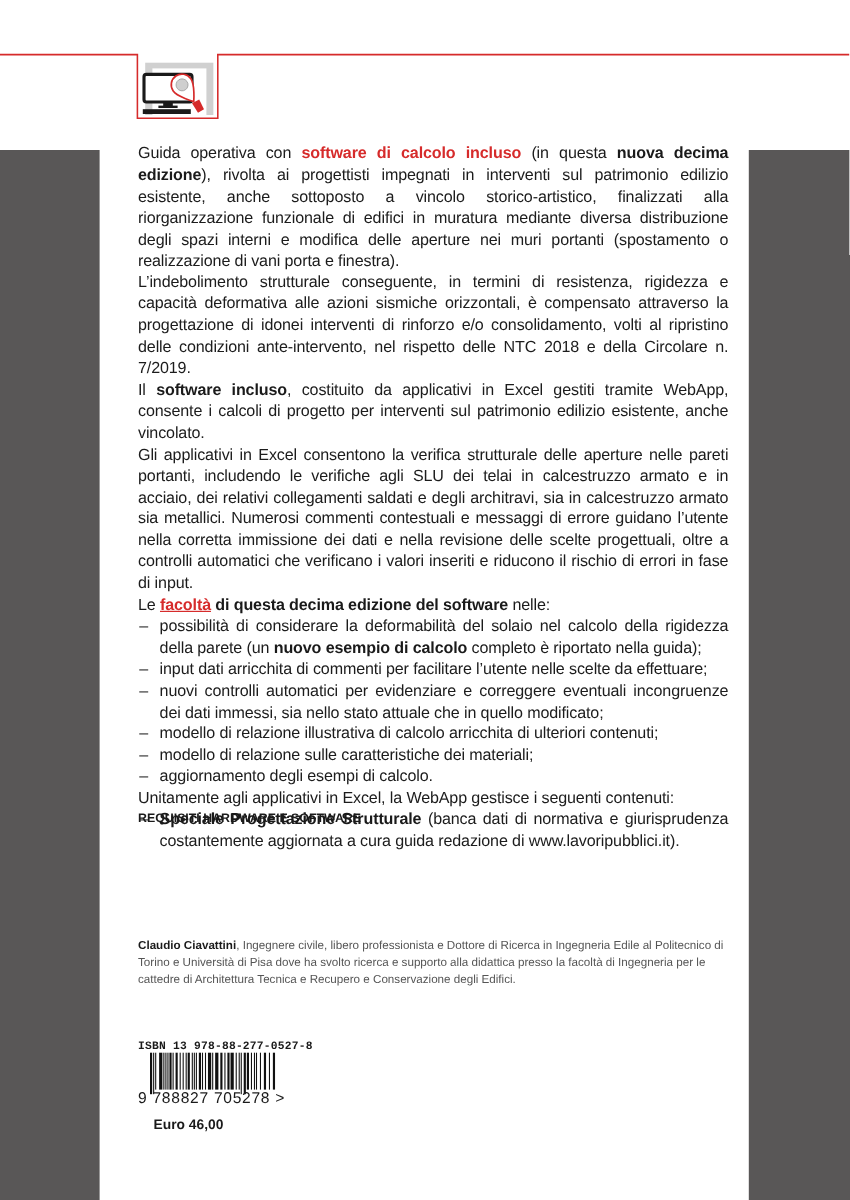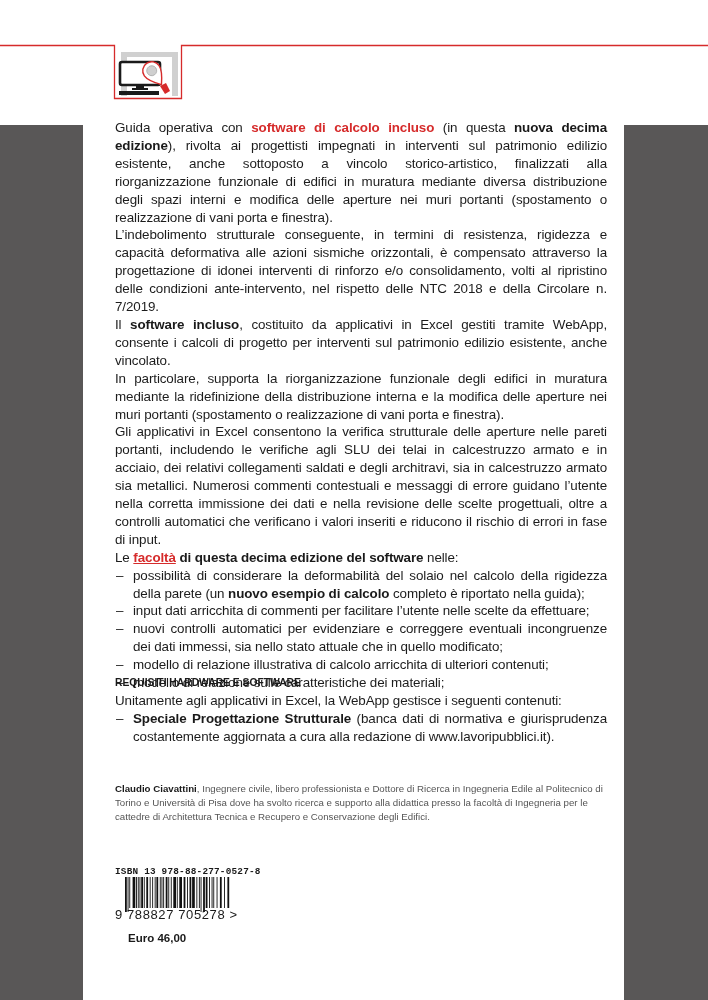--- a/index.html
+++ b/index.html
@@ -66,35 +66,35 @@
 </svg>
 
 <div class="content body-text">
   <p>
     <span>Guida operativa con </span><span class="red">software di calcolo incluso</span><span> (in questa </span><b>nuova decima edizione</b><span>), rivolta ai progettisti impegnati in interventi sul patrimonio edilizio esistente, anche sottoposto a vincolo storico-artistico, finalizzati alla riorganizzazione funzionale di edifici in muratura mediante diversa distribuzione degli spazi interni e modifica delle aperture nei muri portanti (spostamento o realizzazione di vani porta e finestra).</span>
   </p>
   <p>L’indebolimento strutturale conseguente, in termini di resistenza, rigidezza e capacità deformativa alle azioni sismiche orizzontali, è compensato attraverso la progettazione di idonei interventi di rinforzo e/o consolidamento, volti al ripristino delle condizioni ante-intervento, nel rispetto delle NTC 2018 e della Circolare n. 7/2019.</p>
   <p>
     <span>Il </span><b>software incluso</b><span>, costituito da applicativi in Excel gestiti tramite WebApp, consente i calcoli di progetto per interventi sul patrimonio edilizio esistente, anche vincolato.</span>
   </p>
-  <p>In particolare, supporta la riorganizzazione funzionale degli edifici in muratura mediante la ridefinizione della distribuzione interna e la modifica delle aperture nei muri portanti (spostamento o realizzazione di vani porta e finestra).</p>
   <p>Gli applicativi in Excel consentono la verifica strutturale delle aperture nelle pareti portanti, includendo le verifiche agli SLU dei telai in calcestruzzo armato e in acciaio, dei relativi collegamenti saldati e degli architravi, sia in calcestruzzo armato sia metallici. Numerosi commenti contestuali e messaggi di errore guidano l’utente nella corretta immissione dei dati e nella revisione delle scelte progettuali, oltre a controlli automatici che verificano i valori inseriti e riducono il rischio di errori in fase di input.</p>
   <p>
     <span>Le </span><span class="red-ul">facoltà</span><b> di questa decima edizione del software</b><span> nelle:</span>
   </p>
   <ul class="dash">
     <li><span>possibilità di considerare la deformabilità del solaio nel calcolo della rigidezza della parete (un </span><b>nuovo esempio di calcolo</b><span> completo è riportato nella guida);</span></li>
     <li><span>input dati arricchita di commenti per facilitare l’utente nelle scelte da effettuare;</span></li>
     <li><span>nuovi controlli automatici per evidenziare e correggere eventuali incongruenze dei dati immessi, sia nello stato attuale che in quello modificato;</span></li>
     <li><span>modello di relazione illustrativa di calcolo arricchita di ulteriori contenuti;</span></li>
     <li><span>modello di relazione sulle caratteristiche dei materiali;</span></li>
+    <li><span>aggiornamento degli esempi di calcolo.</span></li>
   </ul>
   <p>Unitamente agli applicativi in Excel, la WebApp gestisce i seguenti contenuti:</p>
   <ul class="dash">
-    <li><b>Speciale Progettazione Strutturale</b><span> (banca dati di normativa e giurisprudenza costantemente aggiornata a cura alla redazione di www.lavoripubblici.it).</span></li>
+    <li><b>Speciale Progettazione Strutturale</b><span> (banca dati di normativa e giurisprudenza costantemente aggiornata a cura guida redazione di www.lavoripubblici.it).</span></li>
   </ul>
 </div>
 
 <div class="req">
   <div class="req-title">REQUISITI HARDWARE E SOFTWARE</div>
 </div>
 
 <div class="author">
   <b>Claudio Ciavattini</b><span>, Ingegnere civile, libero professionista e Dottore di Ricerca in Ingegneria Edile al Politecnico di Torino e Università di Pisa dove ha svolto ricerca e supporto alla didattica presso la facoltà di Ingegneria per le cattedre di Architettura Tecnica e Recupero e Conservazione degli Edifici.</span>
 </div>

